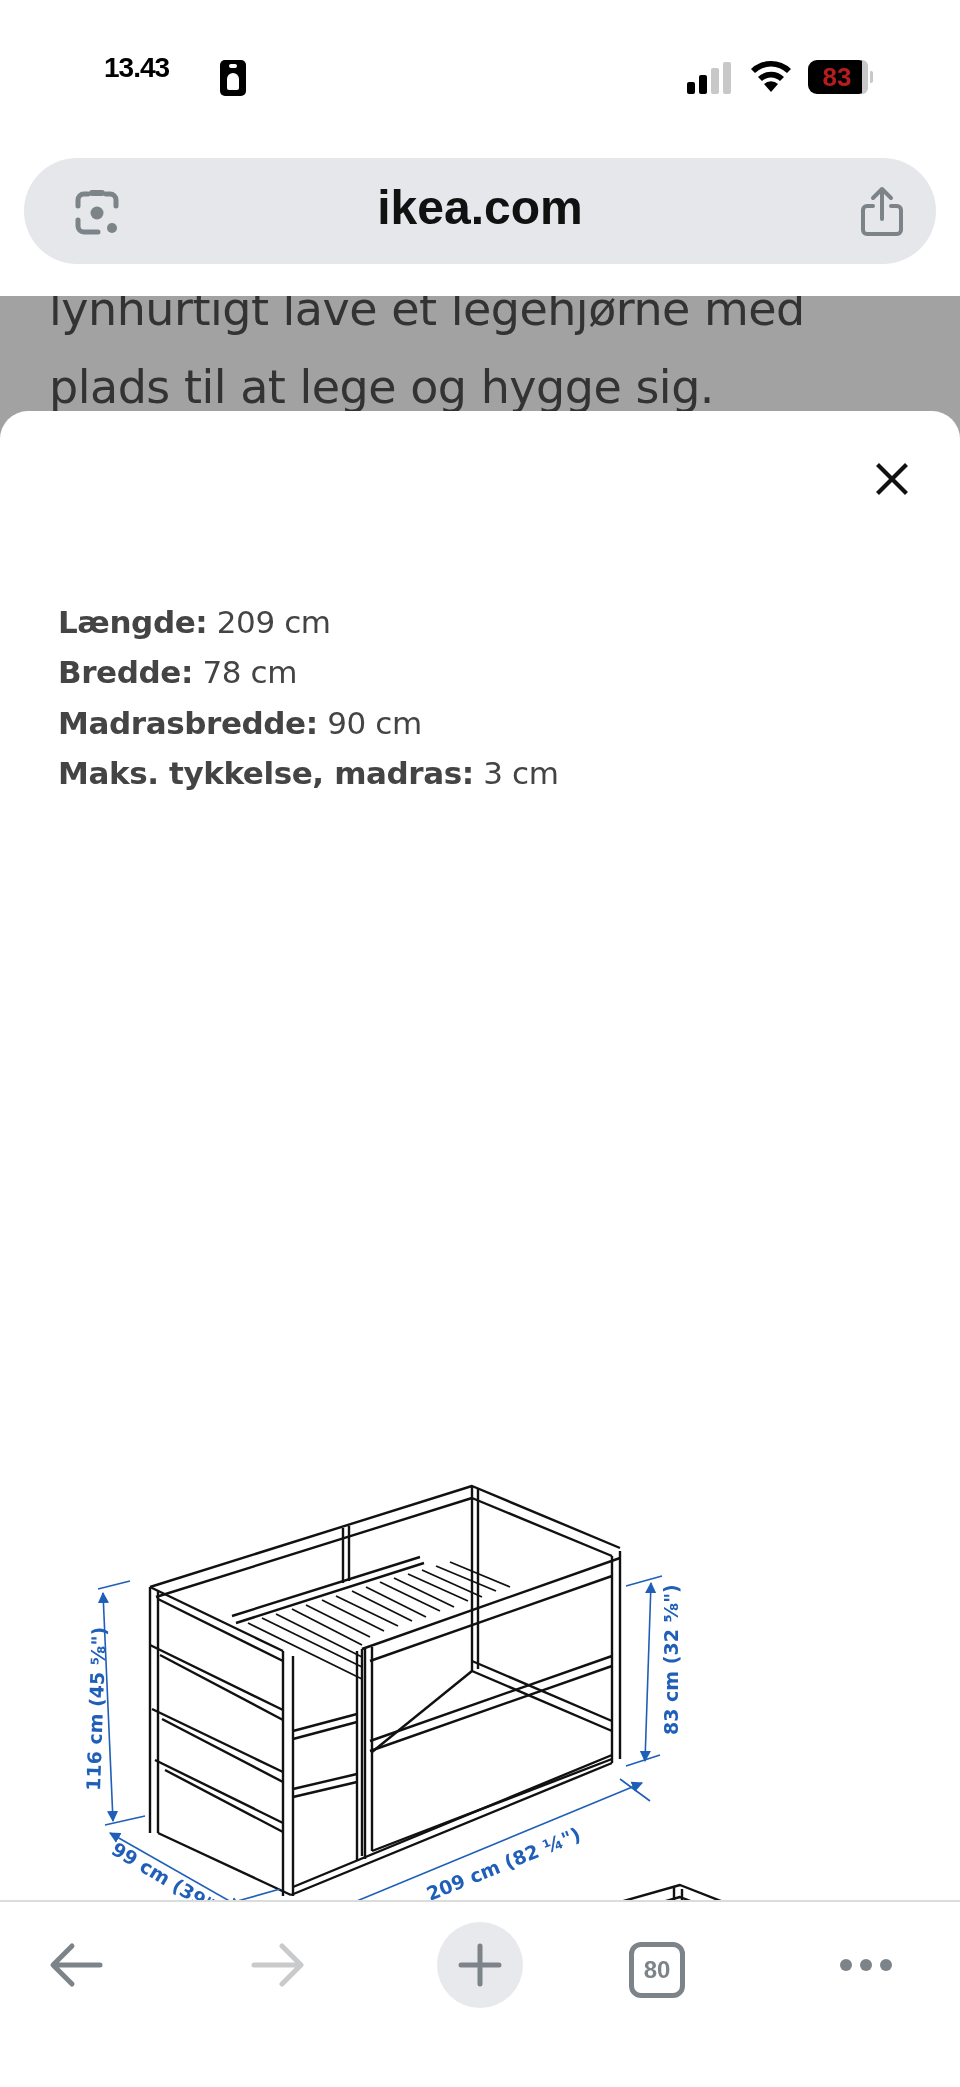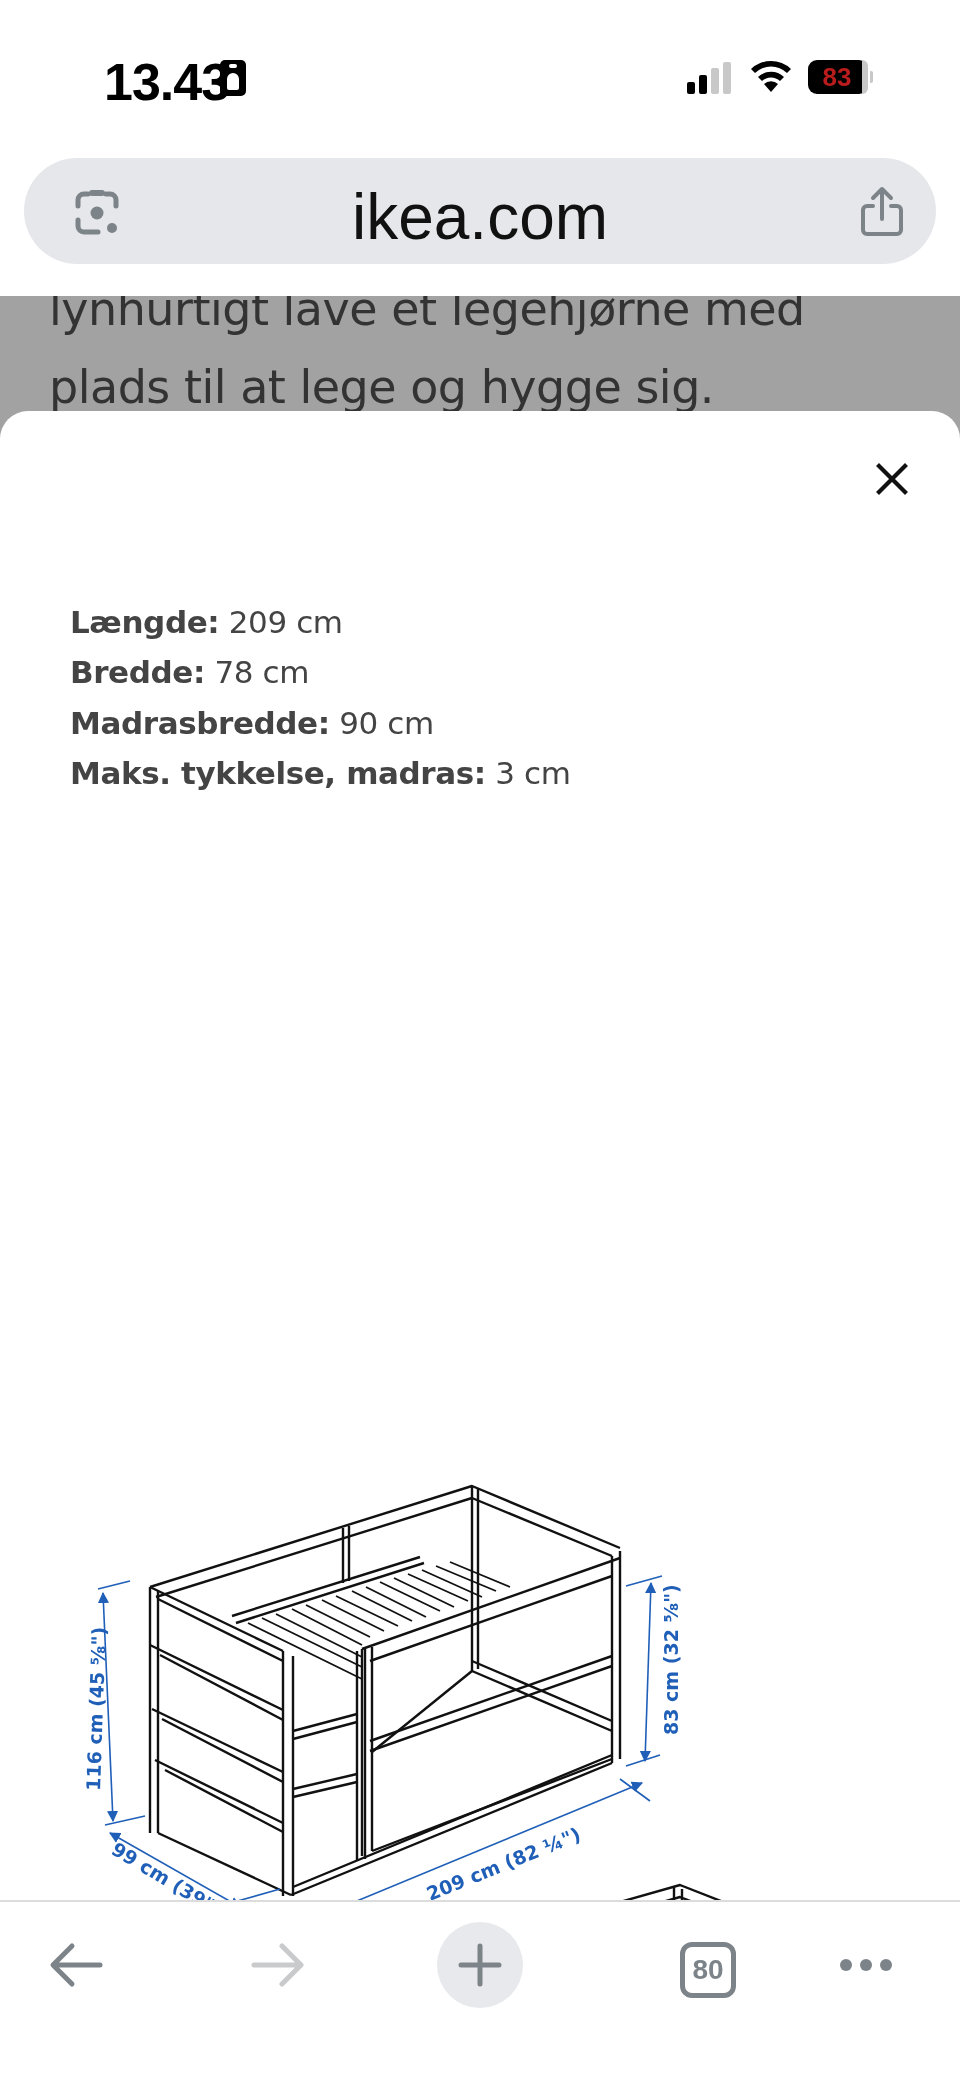--- a/index.html
+++ b/index.html
@@ -1,58 +1,58 @@
 <!DOCTYPE html>
 <html><head>
 <meta charset="utf-8">
 <style>
   * { box-sizing: border-box; margin: 0; padding: 0; }
   html, body { width: 960px; height: 2087px; overflow: hidden; background: #fff; }
   body { position: relative; font-family: "Liberation Sans", sans-serif; color: #111; }
 
   
   .status-bar { position: absolute; left: 0; top: 0; width: 960px; height: 150px; background: #fff; }
-  .status-time { position: absolute; left: 104px; top: 52px; font-size: 52px; font-weight: bold; letter-spacing: -1px; color: #000; font-family: "Liberation Sans", sans-serif; }
+  .status-time { position: absolute; left: 104px; top: 52px; font-size: 28px; font-weight: bold; letter-spacing: -1px; color: #000; font-family: "Liberation Sans", sans-serif; }
   .focus-icon { position: absolute; left: 220px; top: 60px; width: 26px; height: 36px; background: #000; border-radius: 5px; }
   .focus-icon::before { content: ""; position: absolute; left: 9px; top: 4px; width: 8px; height: 4px; background: #fff; border-radius: 2px; }
   .focus-icon::after { content: ""; position: absolute; left: 7px; top: 13px; width: 12px; height: 17px; background: #fff; border-radius: 6px 6px 2px 2px; }
   .signal-icon { position: absolute; left: 687px; top: 62px; width: 46px; height: 32px; }
   .signal-icon span { position: absolute; bottom: 0; width: 8px; border-radius: 2px; }
   .wifi-icon { position: absolute; left: 750px; top: 58px; width: 42px; height: 36px; }
   .battery { position: absolute; left: 808px; top: 60px; width: 64px; height: 34px; }
   .battery-body { position: absolute; left: 0; top: 0; width: 60px; height: 34px; background: #000; border-radius: 9px; }
   .battery-body::after { content: ""; position: absolute; right: 0; top: 0; width: 6px; height: 34px; background: #c8c8c8; border-radius: 0 9px 9px 0; }
   .battery-tip { position: absolute; left: 62px; top: 11px; width: 3px; height: 12px; background: #c8c8c8; border-radius: 0 2px 2px 0; }
   .battery-label { position: absolute; left: 4px; top: 2px; width: 50px; text-align: center; color: #b91c1c; font-weight: bold; font-size: 26px; line-height: 30px; }
 
   
   .url-bar { position: absolute; left: 24px; top: 158px; width: 912px; height: 106px; background: #e5e7ea; border-radius: 53px; }
-  .url-text { position: absolute; left: 0; width: 100%; top: 22px; text-align: center; font-size: 64px; color: #111; }
+  .url-text { position: absolute; left: 0; width: 100%; top: 22px; text-align: center; font-size: 48px; color: #111; font-weight: bold; }
   .lens-icon { position: absolute; left: 50px; top: 32px; width: 46px; height: 46px; }
   .share-icon { position: absolute; left: 835px; top: 28px; width: 46px; height: 52px; }
 
   
   .page-bg { position: absolute; left: 0; top: 296px; width: 960px; height: 1604px; background: #a2a2a2; overflow: hidden; }
   .page-bg-line { position: absolute; left: 49px; font-size: 46px; color: #333; font-family: "DejaVu Sans", sans-serif; letter-spacing: -0.5px; }
 
   
   .sheet { position: absolute; left: 0; top: 411px; width: 960px; height: 1489px; background: #fff; border-radius: 28px 28px 0 0; overflow: hidden; }
   .close-button { position: absolute; left: 868px; top: 44px; width: 48px; height: 48px; display: flex; align-items: center; justify-content: center; cursor: pointer; }
 
   .specs { position: absolute; left: 58px; top: 186px; }
-  .spec-row { font-size: 31px; line-height: 50.3px; color: #444; font-family: "DejaVu Sans", sans-serif; white-space: nowrap; letter-spacing: -0.4px; margin-left: 12px; }
+  .spec-row { font-size: 31px; line-height: 50.3px; color: #444; font-family: "DejaVu Sans", sans-serif; white-space: nowrap; letter-spacing: -0.4px; }
   .spec-label { font-weight: bold; color: #444; }
 
   .drawing { position: absolute; left: 0; top: 640px; width: 960px; height: 850px; }
 
   
   .toolbar { position: absolute; left: 0; top: 1900px; width: 960px; height: 187px; background: #fff; border-top: 2px solid #dcdcdc; }
   .tb-btn { position: absolute; top: 20px; height: 86px; display: flex; align-items: center; justify-content: center; cursor: pointer; }
   .tb-new-tab { background: #e8e9ec; border-radius: 50%; width: 86px; height: 86px; }
-  .tab-count { position: absolute; left: 680px; top: 40px; width: 56px; height: 56px; border: 5px solid #7d8489; border-radius: 12px; text-align: center; font-size: 28px; line-height: 46px; color: #7d8489; font-weight: bold; }
+  .tab-count { position: absolute; left: 629px; top: 40px; width: 56px; height: 56px; border: 5px solid #7d8489; border-radius: 12px; text-align: center; font-size: 24px; line-height: 46px; color: #7d8489; font-weight: bold; }
 </style>
 </head>
 <body>
 
 <div class="status-bar">
   <div class="status-time">13.43</div>
   <div class="focus-icon"></div>
   <div class="signal-icon">
     <span style="left:0;height:12px;background:#000"></span>
     <span style="left:12px;height:19px;background:#000"></span>

